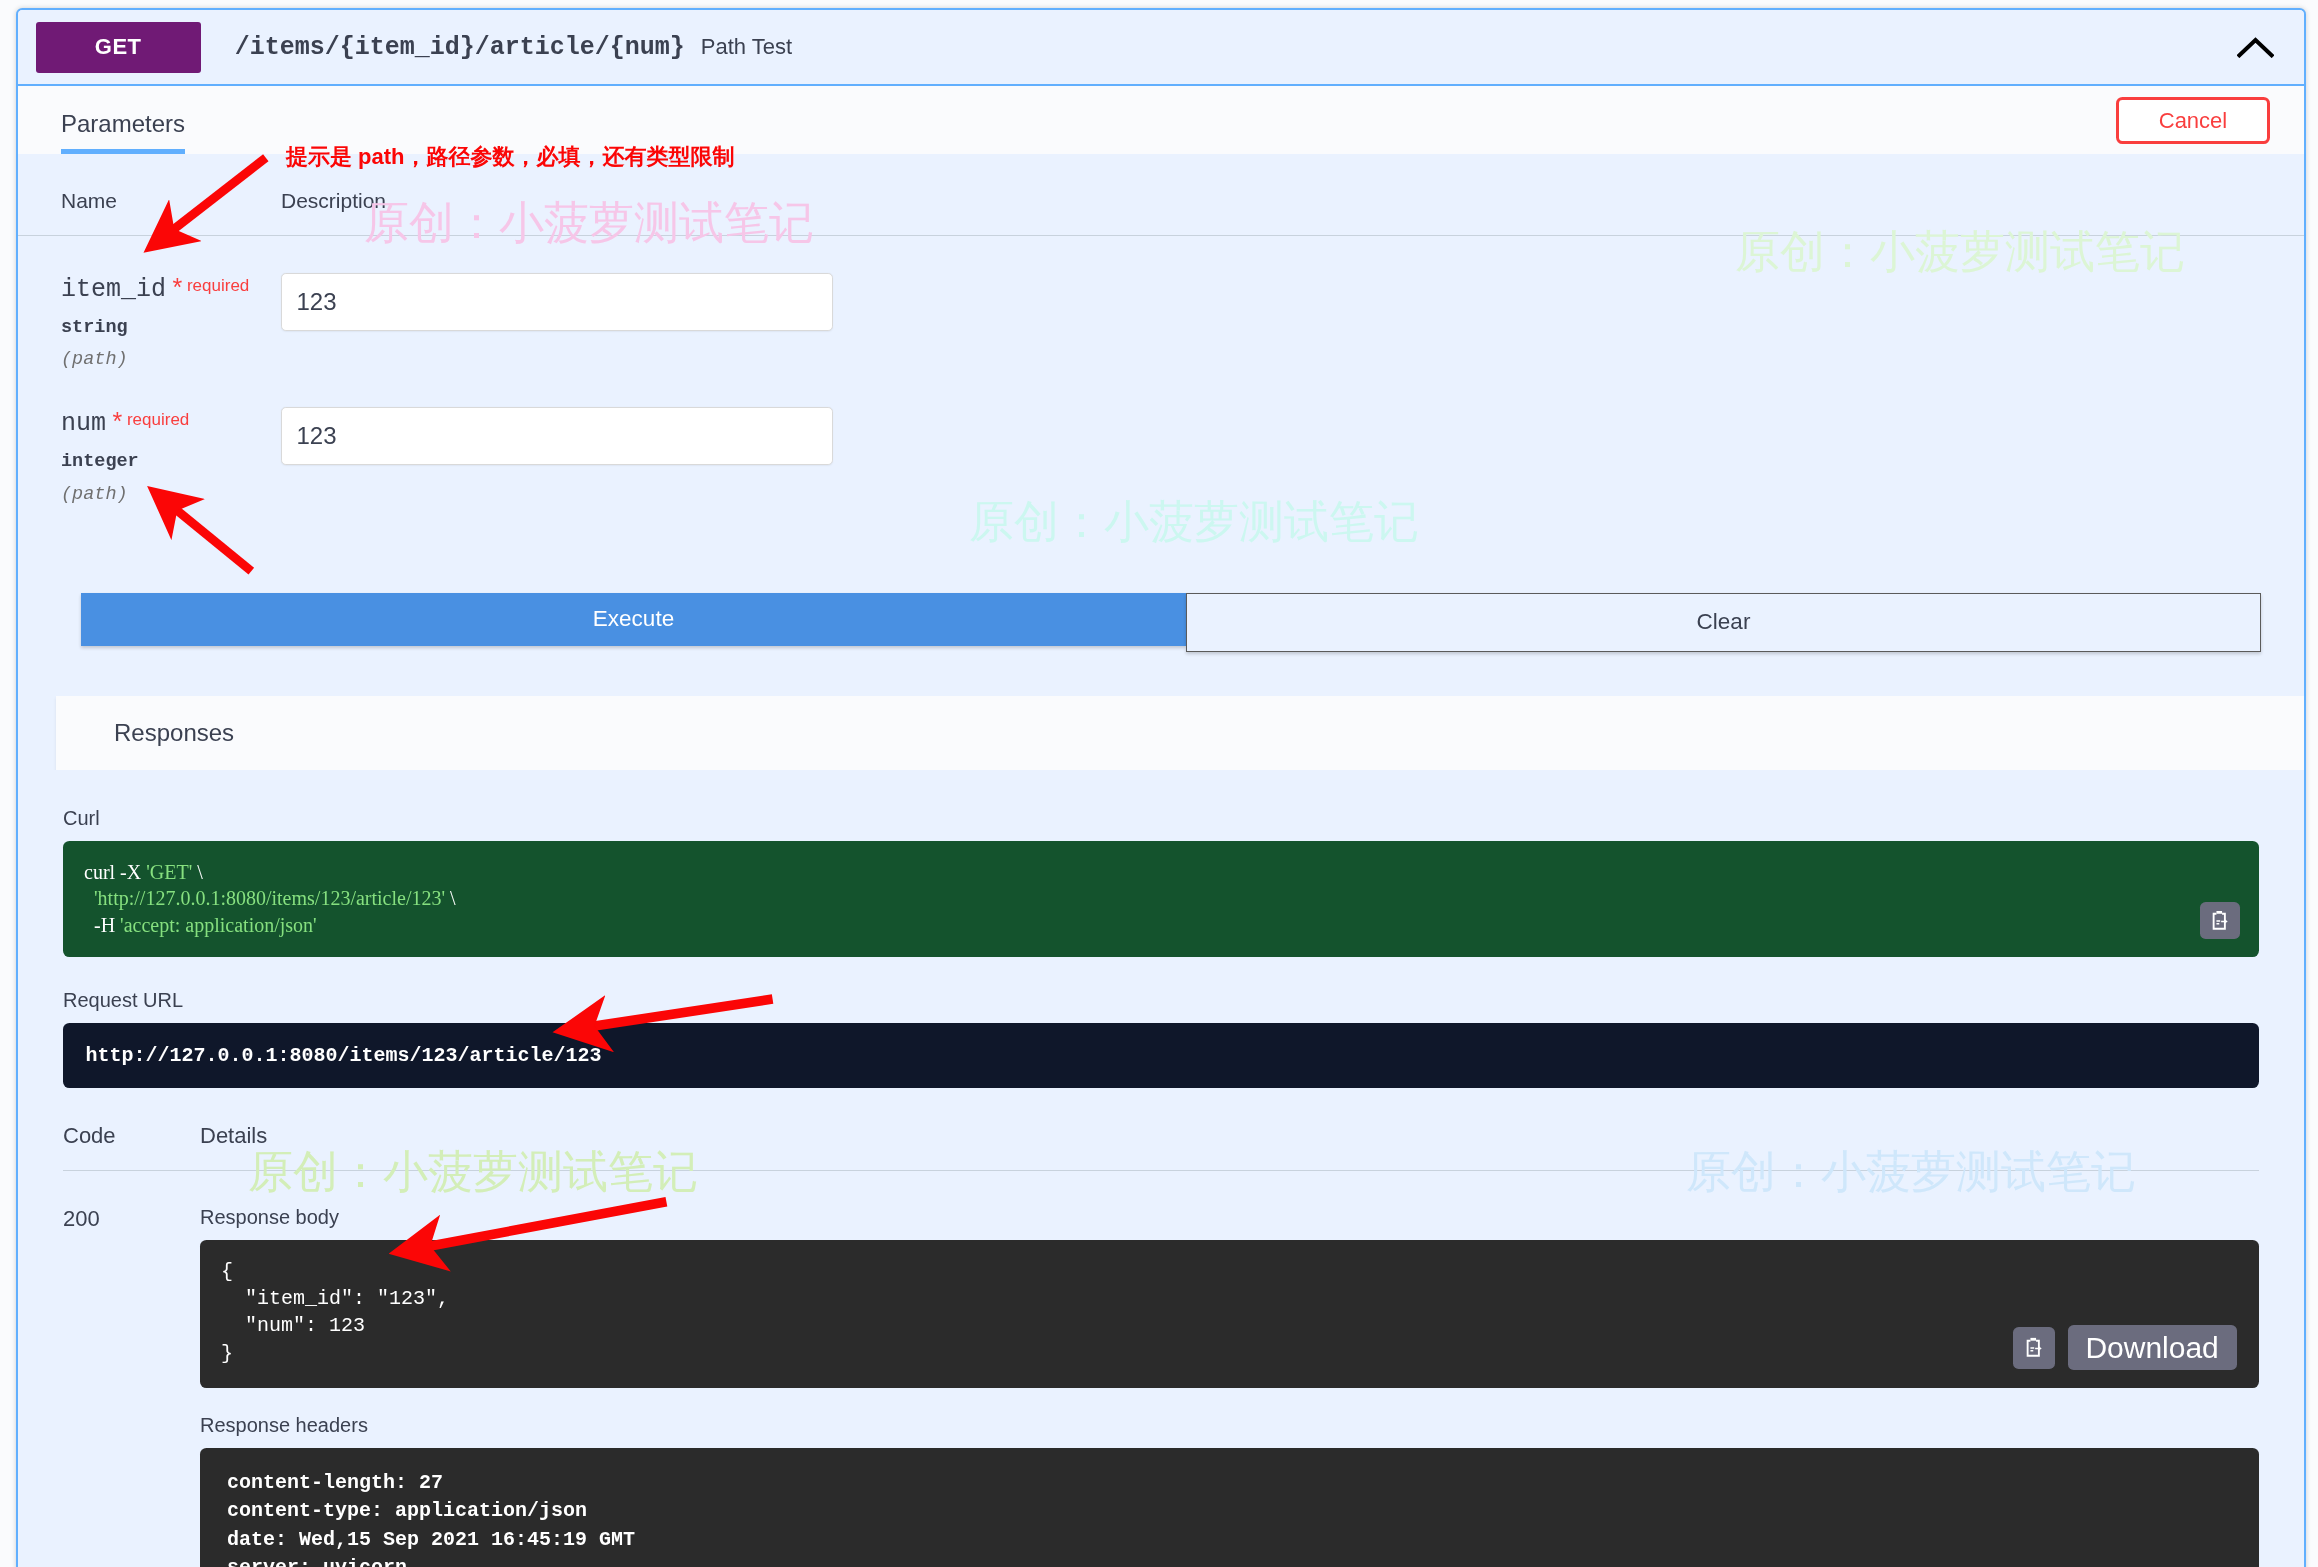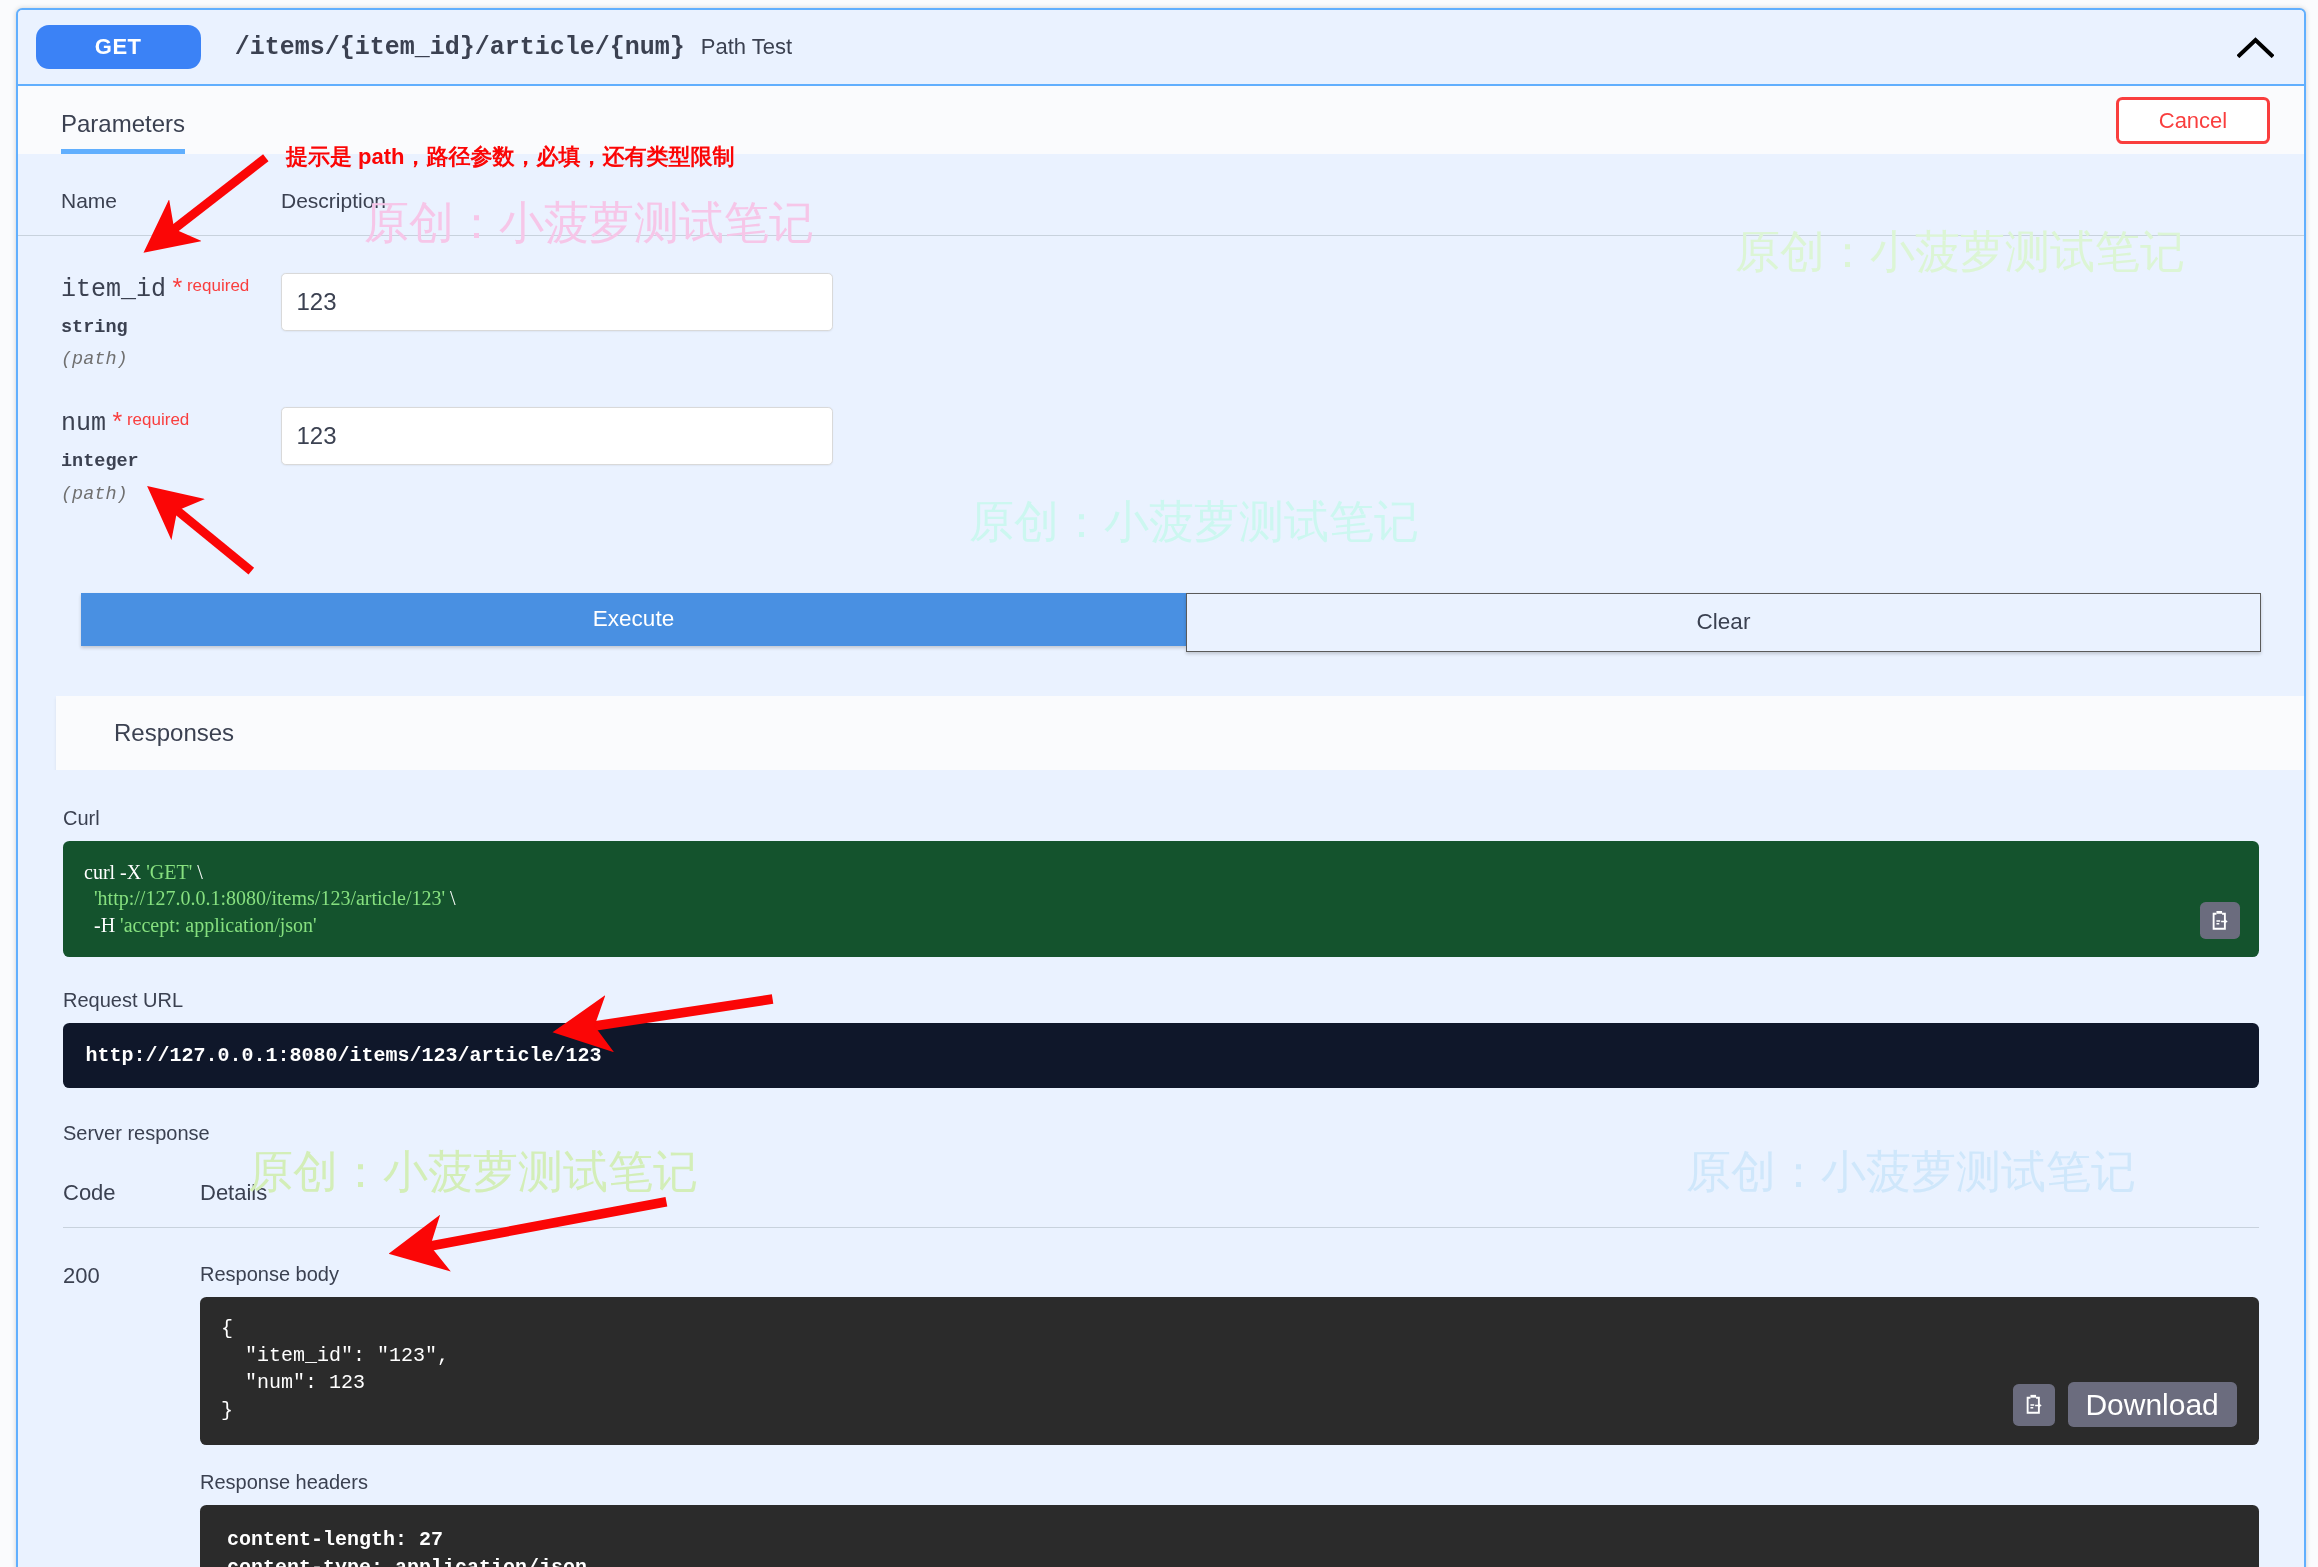--- a/index.html
+++ b/index.html
@@ -32,23 +32,23 @@
   .op-summary {
     position: relative;
     height: 76px;
     background: #eaf2ff;
     border-bottom: 2.4px solid #61affe;
     display: flex;
     align-items: center;
     padding: 0 21px 0 17.7px;
   }
   .method-btn {
-    width: 165px; height: 44px;
-    background: #3b82f6;
-    border-radius: 13px;
+    width: 165px; height: 51px;
+    background: #701a75;
+    border-radius: 3px;
     color: #fff;
     font-size: 22px;
     font-weight: 700;
     font-family: "Liberation Sans", sans-serif;
     letter-spacing: 0.5px;
     display: flex; align-items: center; justify-content: center;
     border: none;
     cursor: pointer;
     flex: 0 0 auto;
   }
@@ -387,21 +387,20 @@
 <span>  -H </span><span class="g">'accept: application/json'</span><button class="copy-btn"><svg width="22.5" height="22.5" viewBox="0 0 24 24" aria-hidden="true">
               <path d="M9 2h6v3H9z" fill="#fff"></path>
               <path d="M5 4h4v2H7v14h10V6h-2V4h4v18H5z" fill="#fff"></path>
               <path d="M9 12h4v1.6H9zM9 15h3v1.6H9z" fill="#fff"></path>
               <path d="M18 14l-4 0 0-1.6 4 0 0-1.4 3 2.2-3 2.2z" fill="#fff"></path>
             </svg></button></div>
 
       <div class="small-label" style="margin-top:32px">Request URL</div>
       <div class="url-box">http://127.0.0.1:8080/items/123/article/123</div>
 
-      <div class="srv-label">Server response</div>
 
       <div class="resp-table-head">
         <div class="rt-code">Code</div>
         <div class="rt-details">Details</div>
       </div>
 
       <div class="resp-row">
         <div class="rr-code">200</div>
         <div class="rr-details">
           <div class="small-label">Response body</div>

